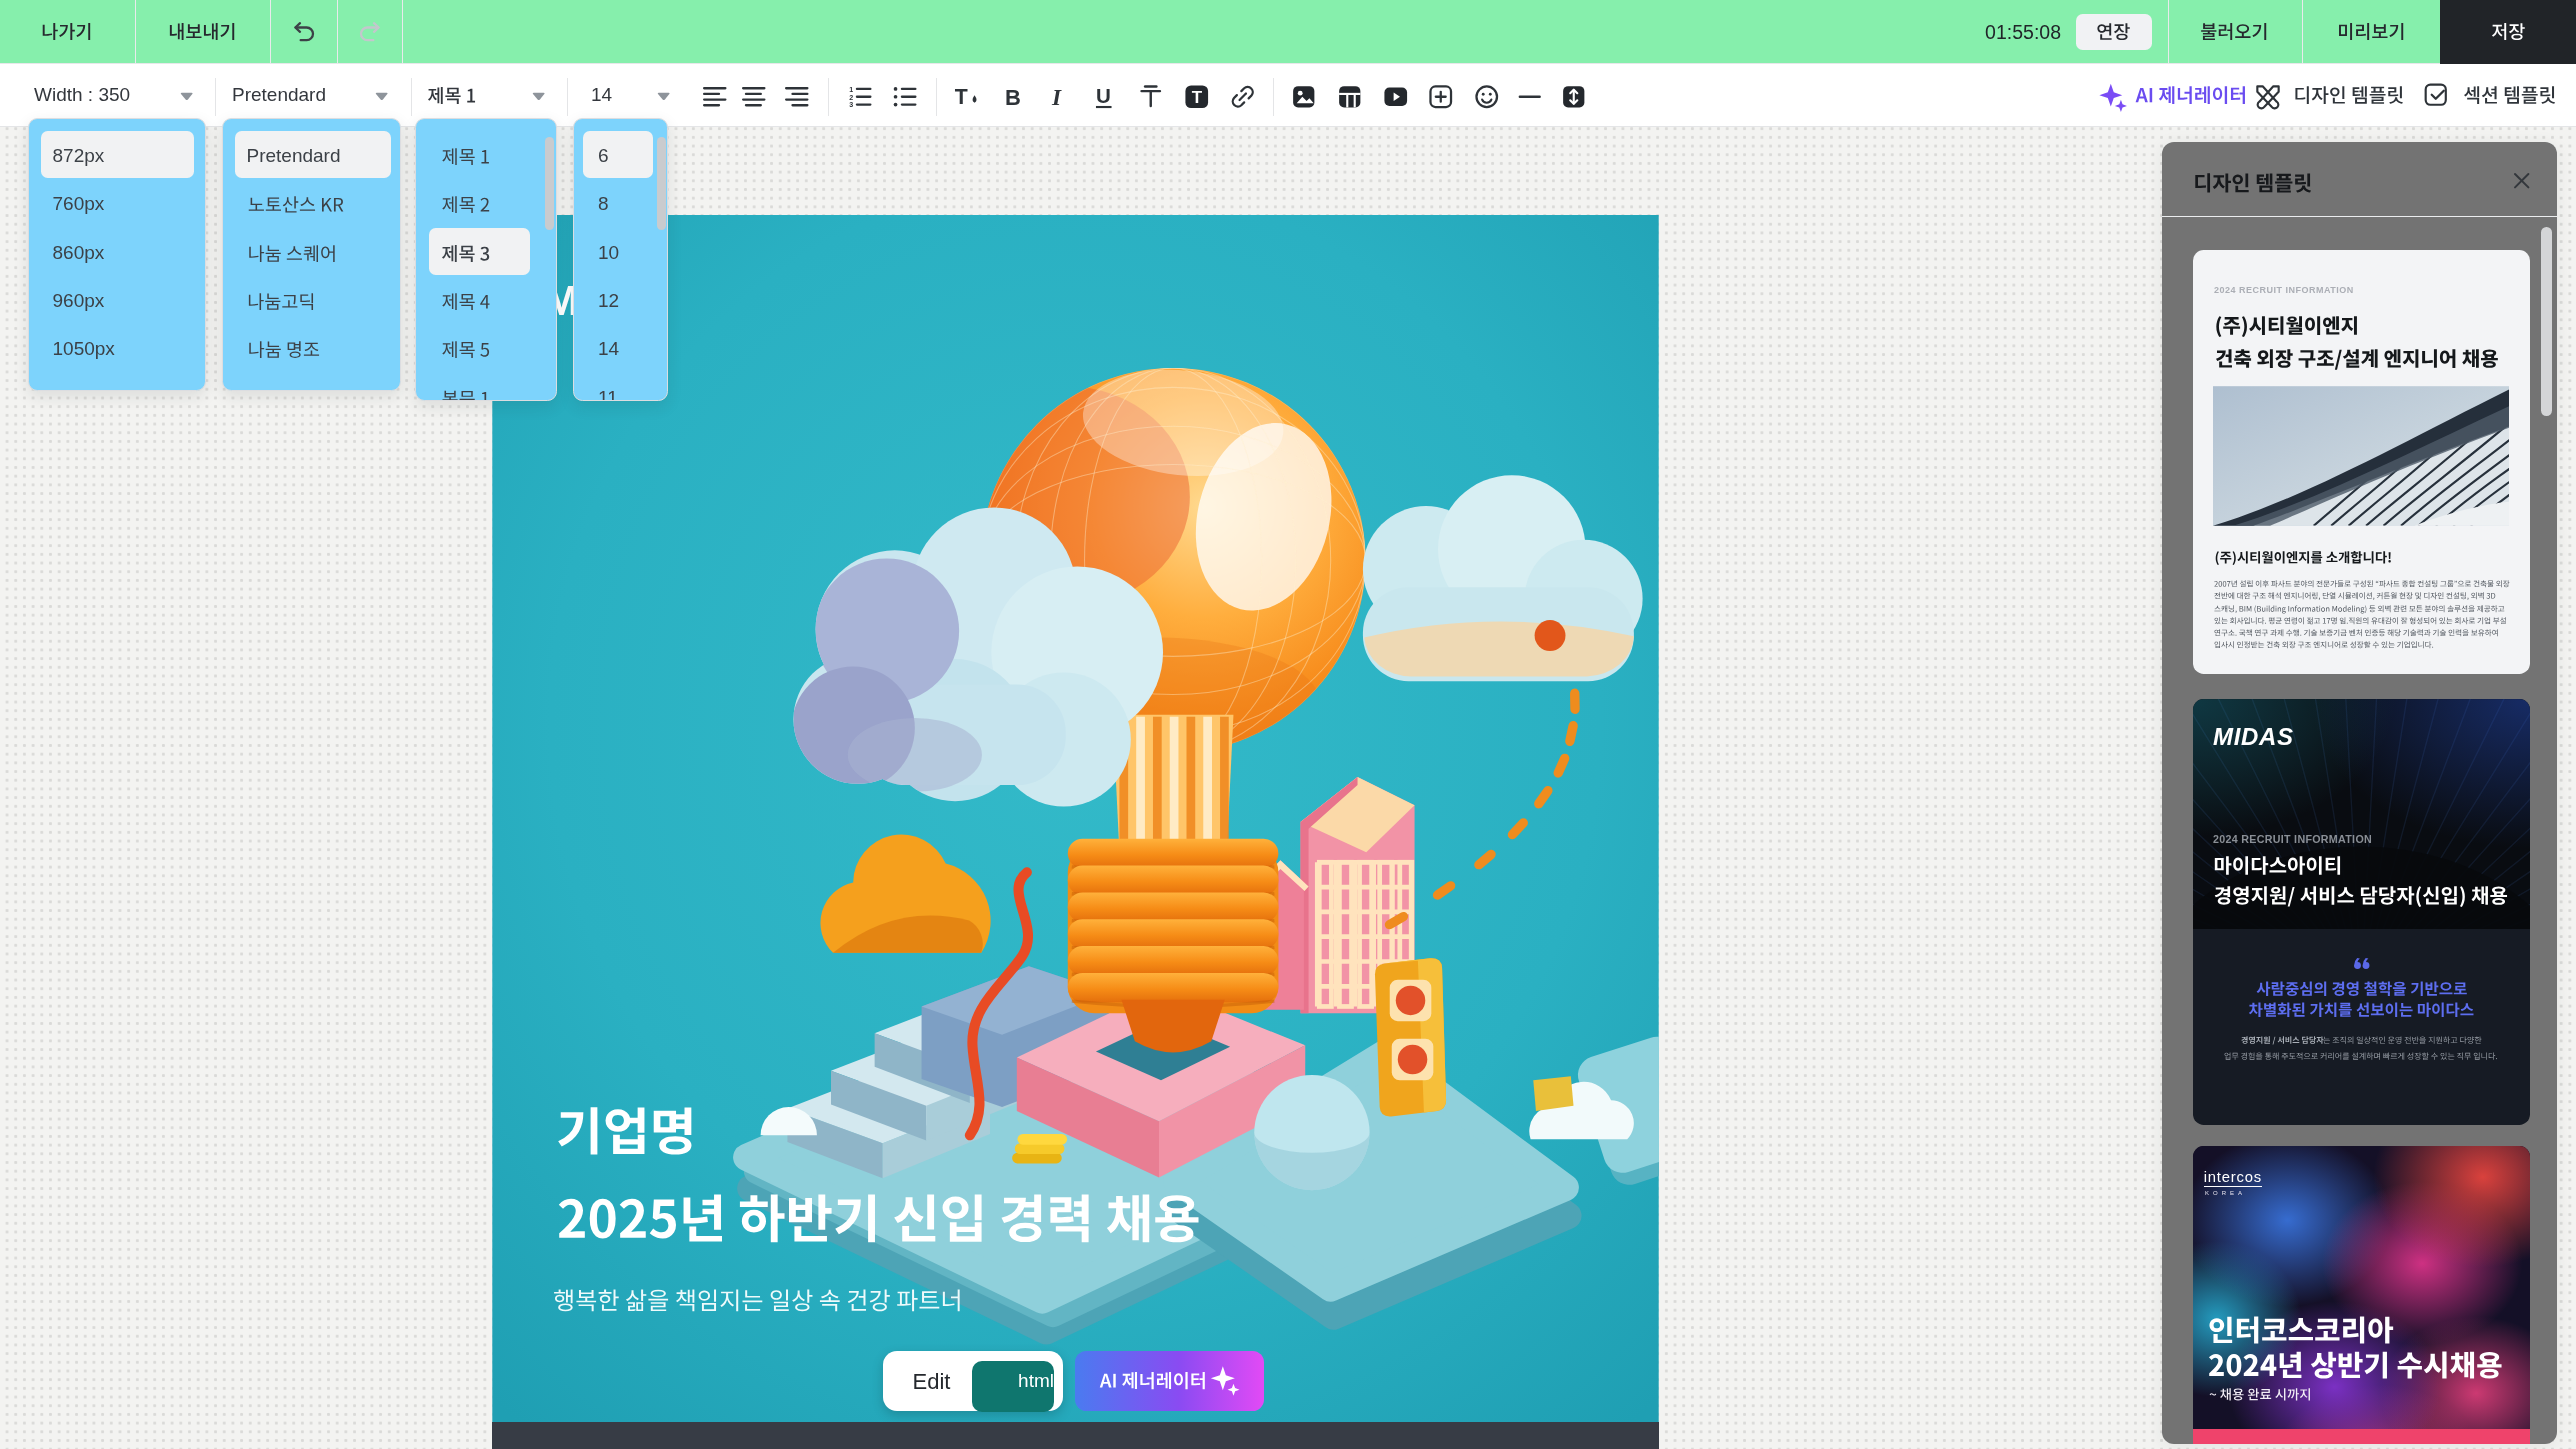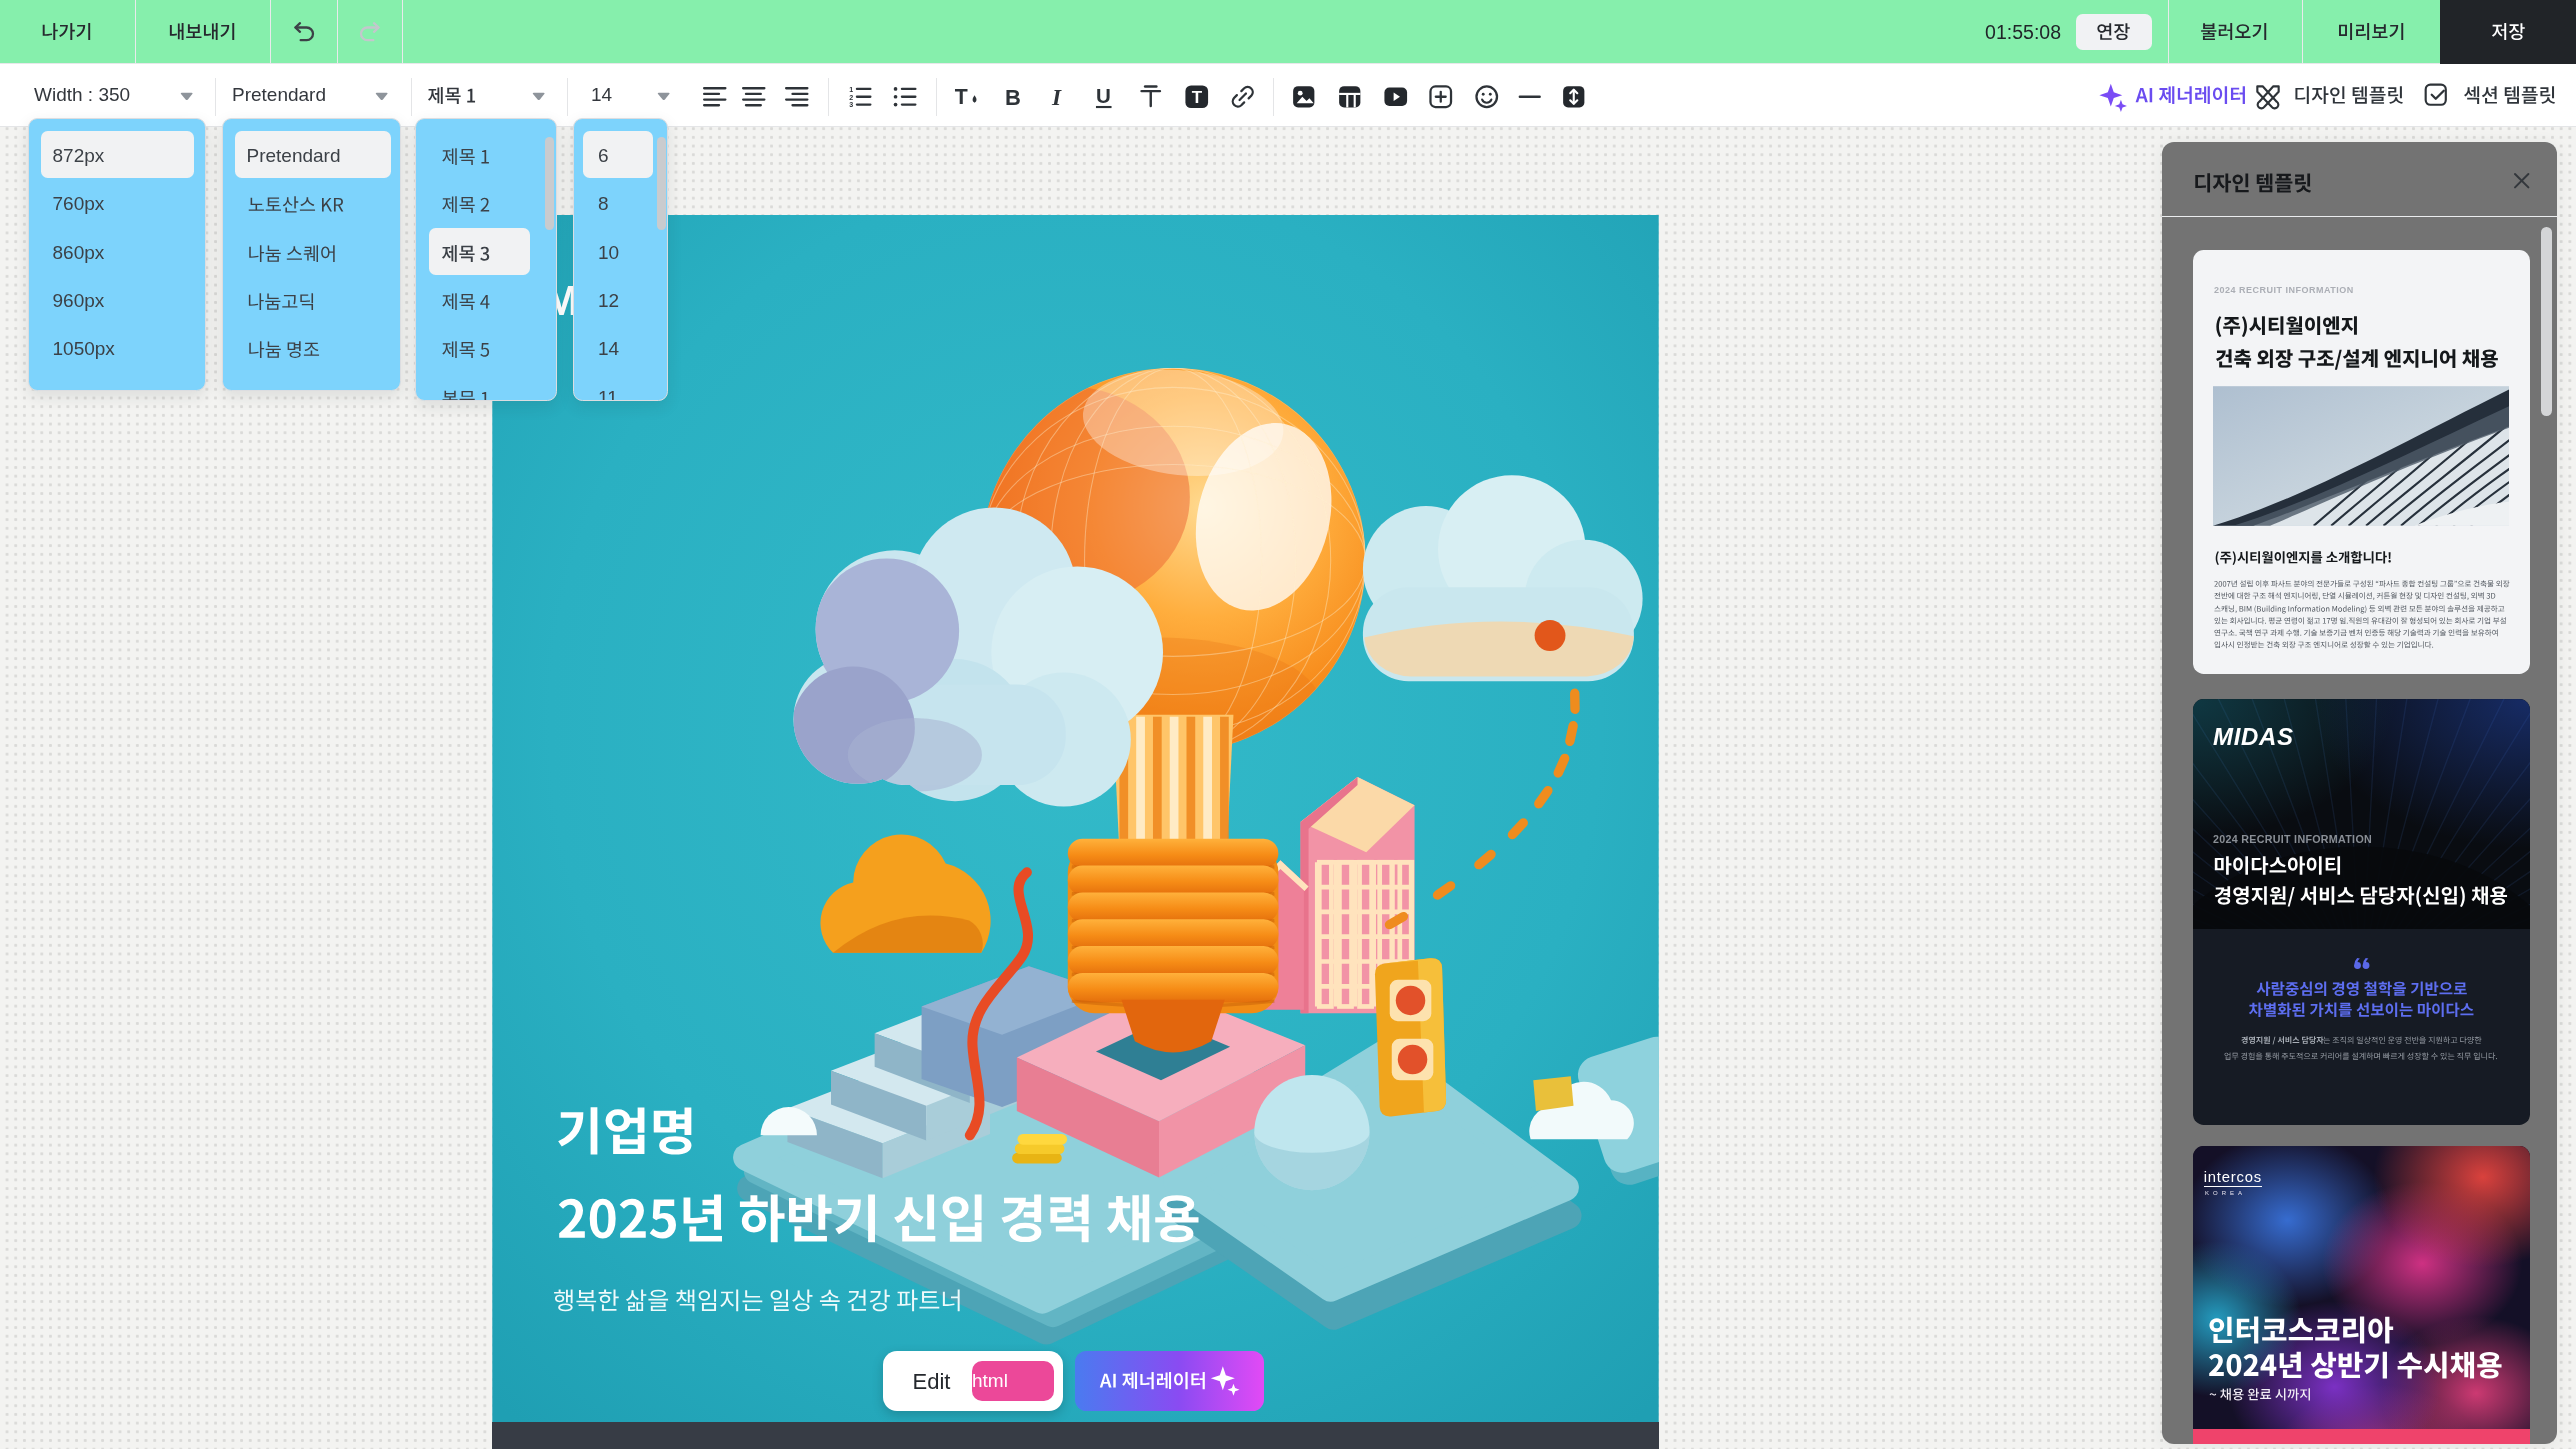--- a/index.html
+++ b/index.html
@@ -256,21 +256,21 @@
         <path transform="translate(9872.0,0)" d="M270 780H338V688Q338 601 308 526Q277 451 221 396Q165 340 90 311L45 377Q114 402 164 449Q215 496 242 557Q270 619 270 688ZM285 780H352V681Q352 636 368 593Q384 549 414 512Q443 475 483 447Q523 418 572 401L528 336Q456 363 401 415Q346 466 316 535Q285 603 285 681ZM669 827H752V278H669ZM729 593H885V523H729ZM464 254Q556 254 623 234Q689 215 725 178Q761 141 761 89Q761 37 725 -0Q689 -37 623 -56Q556 -76 464 -76Q372 -76 305 -56Q238 -37 202 -0Q166 37 166 89Q166 141 202 178Q238 215 305 234Q372 254 464 254ZM464 188Q397 188 349 176Q300 164 274 142Q248 120 248 89Q248 57 274 35Q300 13 349 1Q397 -10 464 -10Q531 -10 579 1Q627 13 653 35Q679 57 679 89Q679 120 653 142Q627 164 579 176Q531 188 464 188Z"></path>
         <path transform="translate(11016.0,0)" d="M50 373H869V305H50ZM417 511H499V342H417ZM416 813H487V772Q487 724 468 681Q449 638 415 602Q380 566 335 538Q290 511 238 491Q186 472 130 463L99 529Q147 536 194 552Q240 567 280 590Q320 612 351 641Q381 670 399 703Q416 736 416 772ZM429 813H500V772Q500 736 517 703Q534 670 565 641Q596 613 636 590Q676 567 722 551Q769 536 817 529L785 463Q730 472 679 492Q627 511 581 539Q536 567 501 602Q467 638 448 680Q429 723 429 772ZM141 217H766V-78H683V151H141Z"></path>
         <path transform="translate(12160.0,0)" d="M711 826H794V158H711ZM515 548H727V479H515ZM431 757H519Q519 640 467 544Q415 447 321 376Q227 305 99 262L64 329Q174 366 257 424Q340 482 386 558Q431 634 431 723ZM109 757H485V688H109ZM222 10H817V-58H222ZM222 226H306V-24H222Z"></path>
         <path transform="translate(13080.0,0)" d="M669 827H752V286H669ZM729 593H885V524H729ZM419 760H507Q507 645 456 551Q405 457 311 389Q216 321 85 283L51 350Q166 384 248 439Q330 494 375 566Q419 638 419 723ZM90 760H466V692H90ZM468 275Q558 275 624 254Q690 233 726 193Q762 154 762 99Q762 45 726 6Q690 -33 624 -55Q558 -76 468 -76Q379 -76 312 -55Q246 -33 210 6Q173 45 173 99Q173 154 210 193Q246 233 312 254Q379 275 468 275ZM468 209Q404 209 356 196Q308 182 282 158Q255 133 255 99Q255 66 282 41Q308 17 356 4Q404 -10 468 -10Q534 -10 581 4Q628 17 655 41Q681 66 681 99Q681 133 655 158Q628 182 581 196Q534 209 468 209Z"></path>
         <path transform="translate(14224.0,0)" d="M61 730H565V662H61ZM49 146 39 216Q120 216 216 218Q312 219 413 224Q514 230 606 241L611 179Q517 164 417 157Q317 150 223 148Q128 146 49 146ZM158 678H239V197H158ZM387 678H467V197H387ZM662 827H745V-78H662ZM726 465H893V396H726Z"></path>
         <path transform="translate(15144.0,0)" d="M155 339H776V272H155ZM50 108H870V39H50ZM155 749H767V681H239V319H155ZM213 548H747V481H213Z"></path>
         <path transform="translate(16064.0,0)" d="M712 827H795V-79H712ZM435 529H739V461H435ZM99 726H182V165H99ZM99 210H169Q239 210 306 213Q372 216 438 224Q504 232 573 246L583 177Q511 163 444 155Q376 147 309 143Q241 140 169 140H99Z"></path>
       </g>
     </svg><div class="a" style="left:391px;top:1136px;width:180px;height:60px;background:#fff;border-radius:14px;box-shadow:0 4px 12px rgba(0,0,0,.18)">
       <div class="a" style="left:29.5px;top:18px;font-size:22px;color:#24282d;font-weight:500">Edit</div>
-      <div class="a" style="left:89px;top:10px;width:82px;height:40px;background:#ec4899;border-radius:10px;color:#fff;font-size:19px;text-align:left;line-height:40px">html</div>
+      <div class="a" style="left:89px;top:10px;width:82px;height:51px;background:#0f766e;border-radius:10px;color:#fff;font-size:19px;text-align:right;line-height:40px">html</div>
     </div><div class="a" style="left:583px;top:1136px;width:189px;height:60px;border-radius:11.4px;background:linear-gradient(90deg,#4a7bf0,#8a4bf2 55%,#e24af5)"></div><svg style="position:absolute;left:607px;top:1154px;overflow:visible" width="110" height="25" viewBox="0 0 163.797 37.7969">
       <g fill="#ffffff" transform="translate(0,28) scale(0.028,-0.028)">
         <path transform="translate(0.0,0)" d="M-2 0 239 739H393L633 0H494L382 393Q364 452 348 514Q332 576 315 636H311Q296 575 279 514Q262 452 245 393L132 0ZM140 200V303H489V200Z"></path>
         <path transform="translate(632.0,0)" d="M94 0V739H226V0Z"></path>
         <path transform="translate(1177.0,0)" d="M717 835H830V-85H717ZM405 516H564V419H405ZM532 818H643V-42H532ZM213 687H303V586Q303 509 291 435Q279 360 254 294Q229 229 190 176Q151 123 98 90L27 177Q93 219 134 284Q175 349 194 428Q213 506 213 586ZM240 687H328V586Q328 509 347 434Q365 359 406 298Q446 237 512 198L442 112Q370 155 326 228Q281 301 260 394Q240 486 240 586ZM58 738H471V642H58Z"></path>
         <path transform="translate(2097.0,0)" d="M693 835H812V-88H693ZM436 545H728V449H436ZM91 735H209V164H91ZM91 229H167Q235 229 302 233Q369 236 438 244Q507 252 578 266L590 168Q517 154 446 146Q375 137 306 134Q237 130 167 130H91Z"></path>
         <path transform="translate(3017.0,0)" d="M70 230H134Q218 230 296 234Q375 239 463 254L472 158Q382 141 301 137Q220 133 134 133H70ZM68 741H394V398H185V192H70V492H280V646H68ZM717 835H830V-85H717ZM434 517H578V419H434ZM531 816H641V-40H531Z"></path>
         <path transform="translate(3937.0,0)" d="M684 835H804V-87H684ZM311 769Q380 769 435 729Q489 689 520 616Q550 543 550 443Q550 343 520 269Q489 196 435 156Q380 116 311 116Q242 116 188 156Q133 196 102 269Q72 343 72 443Q72 543 102 616Q133 689 188 729Q242 769 311 769ZM311 661Q274 661 246 636Q218 611 202 562Q186 513 186 443Q186 373 202 324Q218 275 246 249Q274 223 311 223Q348 223 376 249Q404 275 420 324Q436 373 436 443Q436 513 420 562Q404 611 376 636Q348 661 311 661Z"></path>
         <path transform="translate(4857.0,0)" d="M693 835H811V-87H693ZM526 505H707V408H526ZM85 221H158Q237 221 303 223Q369 224 431 230Q493 235 557 245L568 150Q502 139 438 134Q375 128 307 126Q239 124 158 124H85ZM85 756H511V659H203V190H85ZM175 499H477V406H175Z"></path>
       </g>

